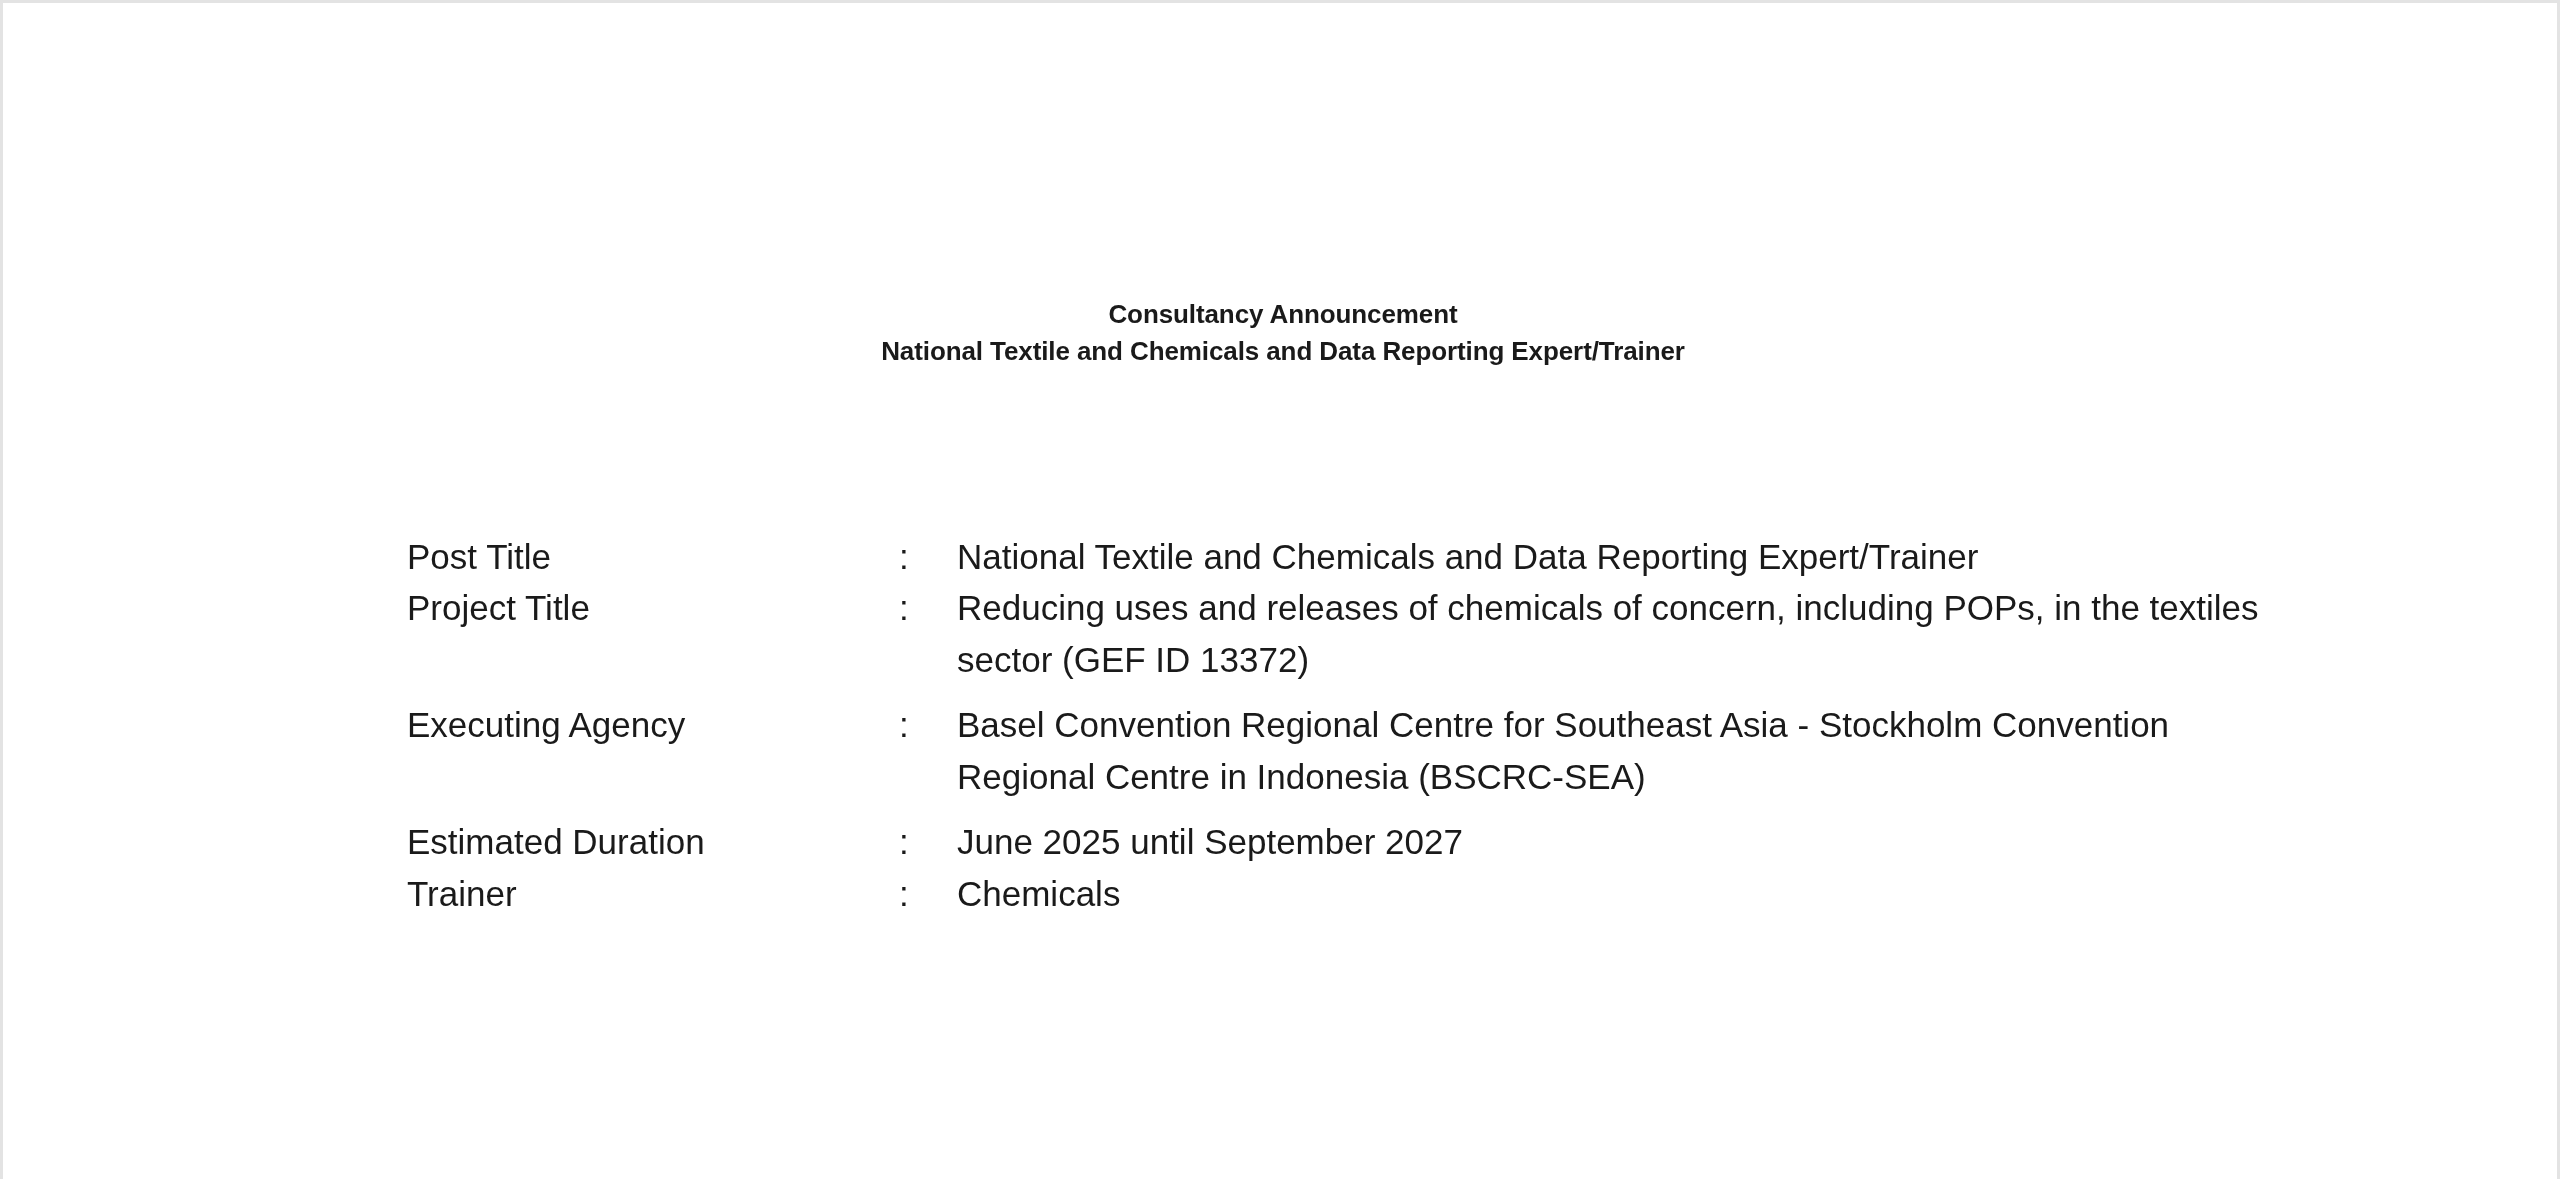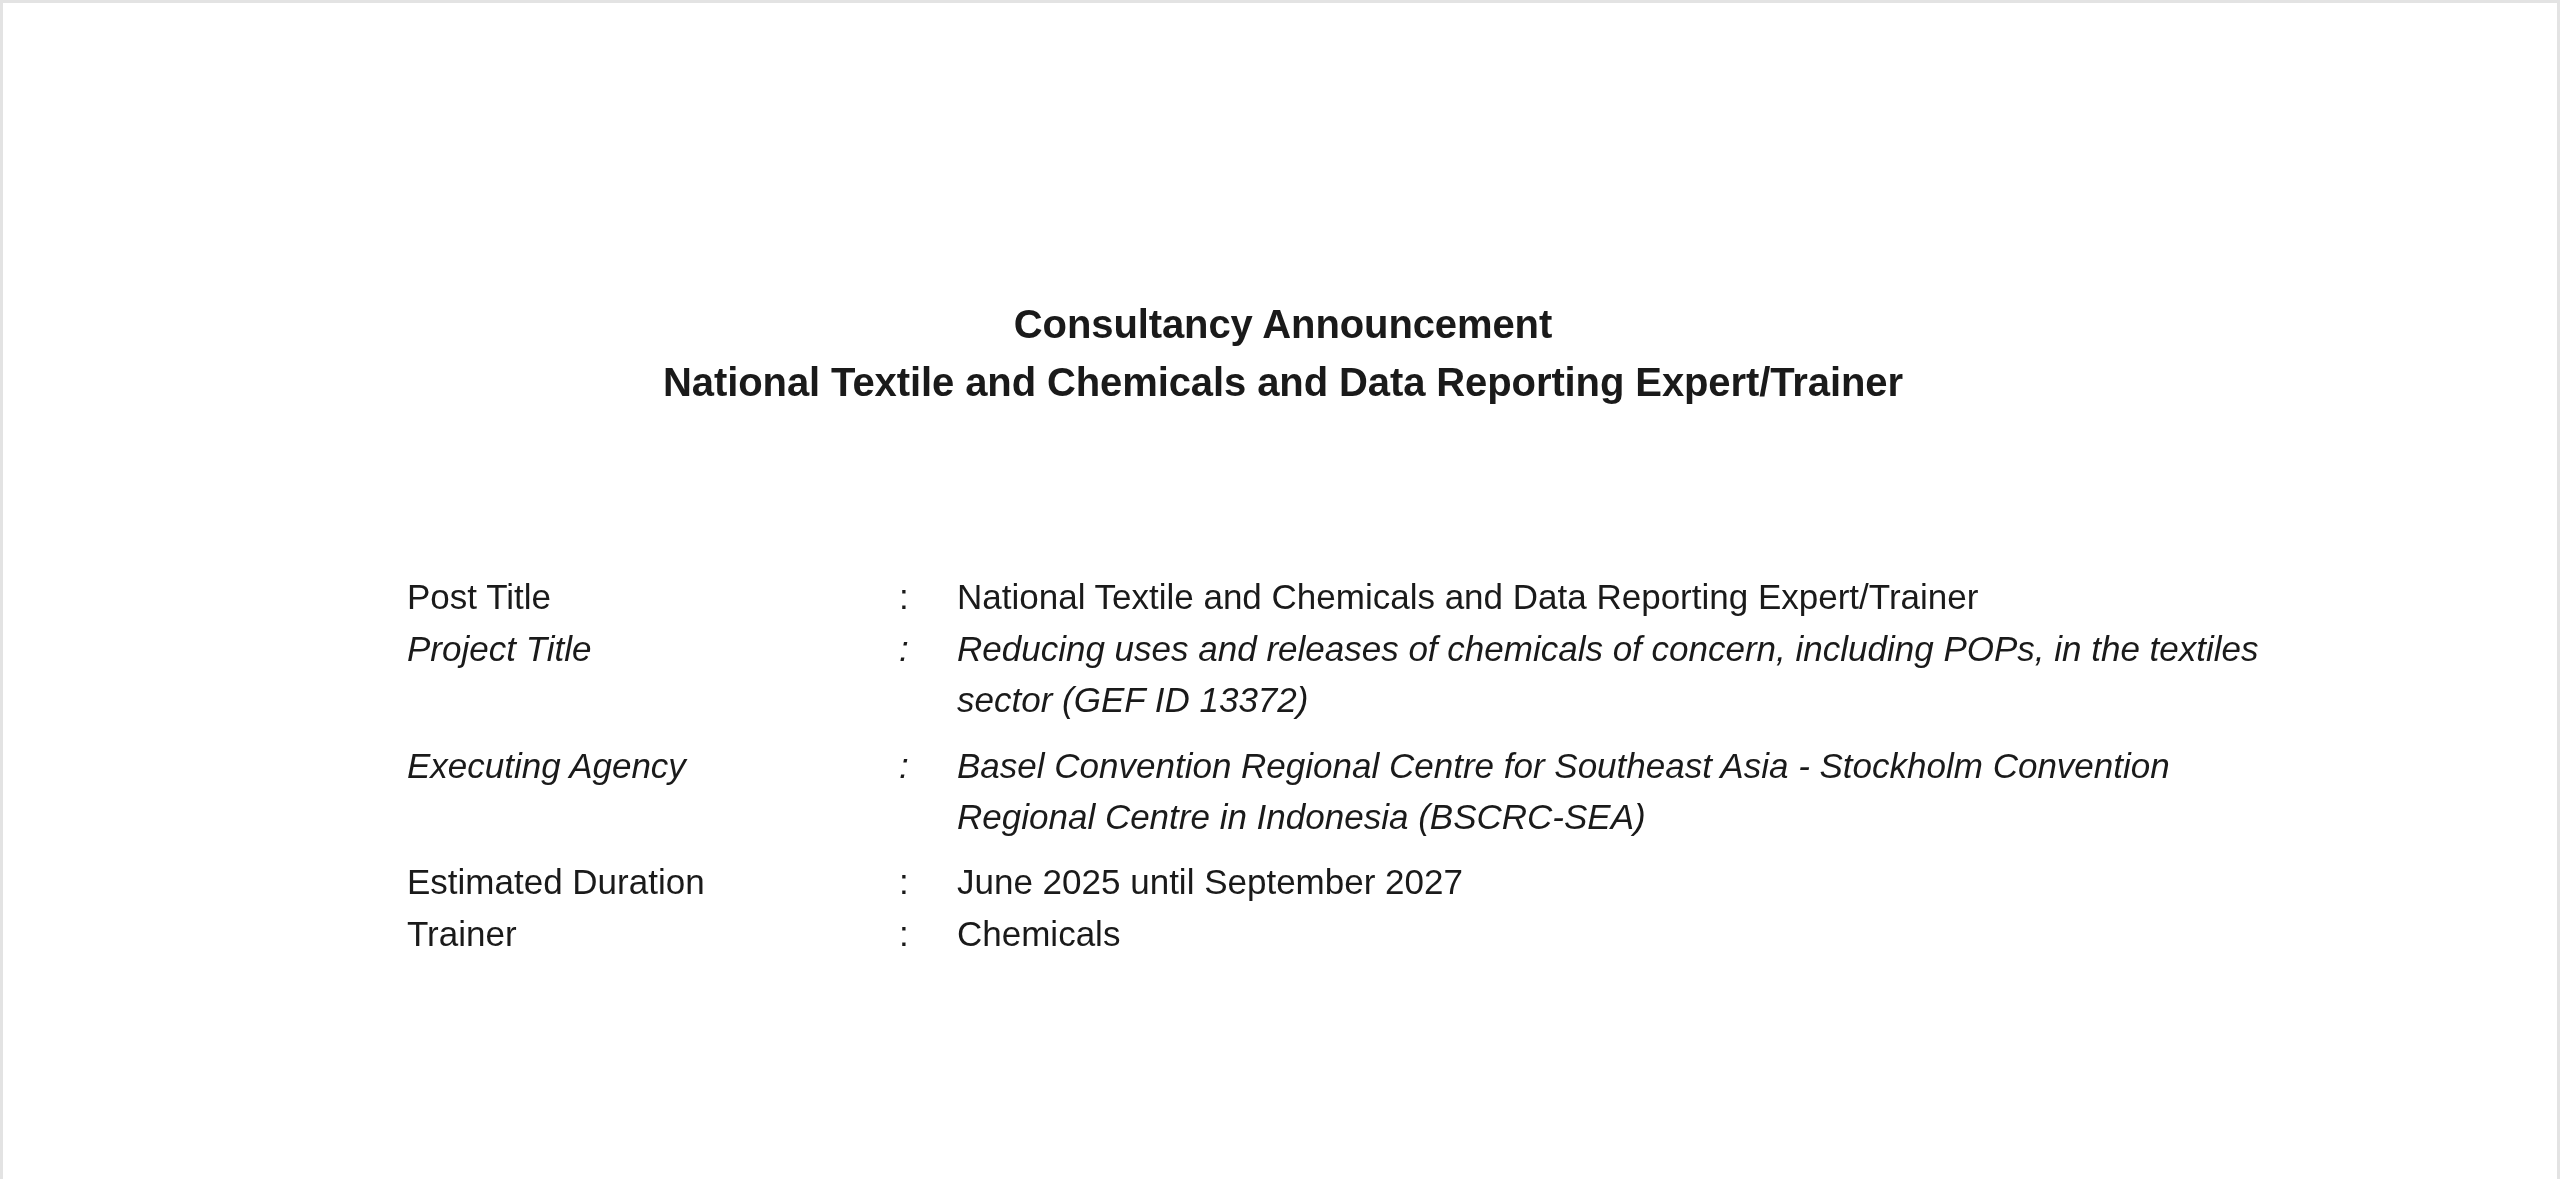--- a/index.html
+++ b/index.html
@@ -36,21 +36,21 @@
     left: 0;
     top: 0;
     width: 2560px;
   }
   .title-block {
     margin-top: 296px;
     text-align: center;
     padding: 0 140px;
   }
   .title-line {
-    font-size: 40px;
+    font-size: 26px;
     font-weight: bold;
     line-height: 1.44;
     letter-spacing: -0.1px;
     color: #1a1a1a;
   }
   .info-table {
     margin-top: 160px;
     margin-left: 404px;
     width: 1900px;
     border-collapse: collapse;
@@ -71,21 +71,20 @@
     width: 58px;
   }
   .col-value {
     width: auto;
   }
   .row-gap-sm td {
     padding-bottom: 0px;
   }
   .row-gap-md td {
     padding-bottom: 14px;
-    font-style: italic;
   }
 </style>
 </head>
 <body>
 
 <div class="page">
   <div class="page-edge-top"></div>
 
   <div class="doc-body">
 

